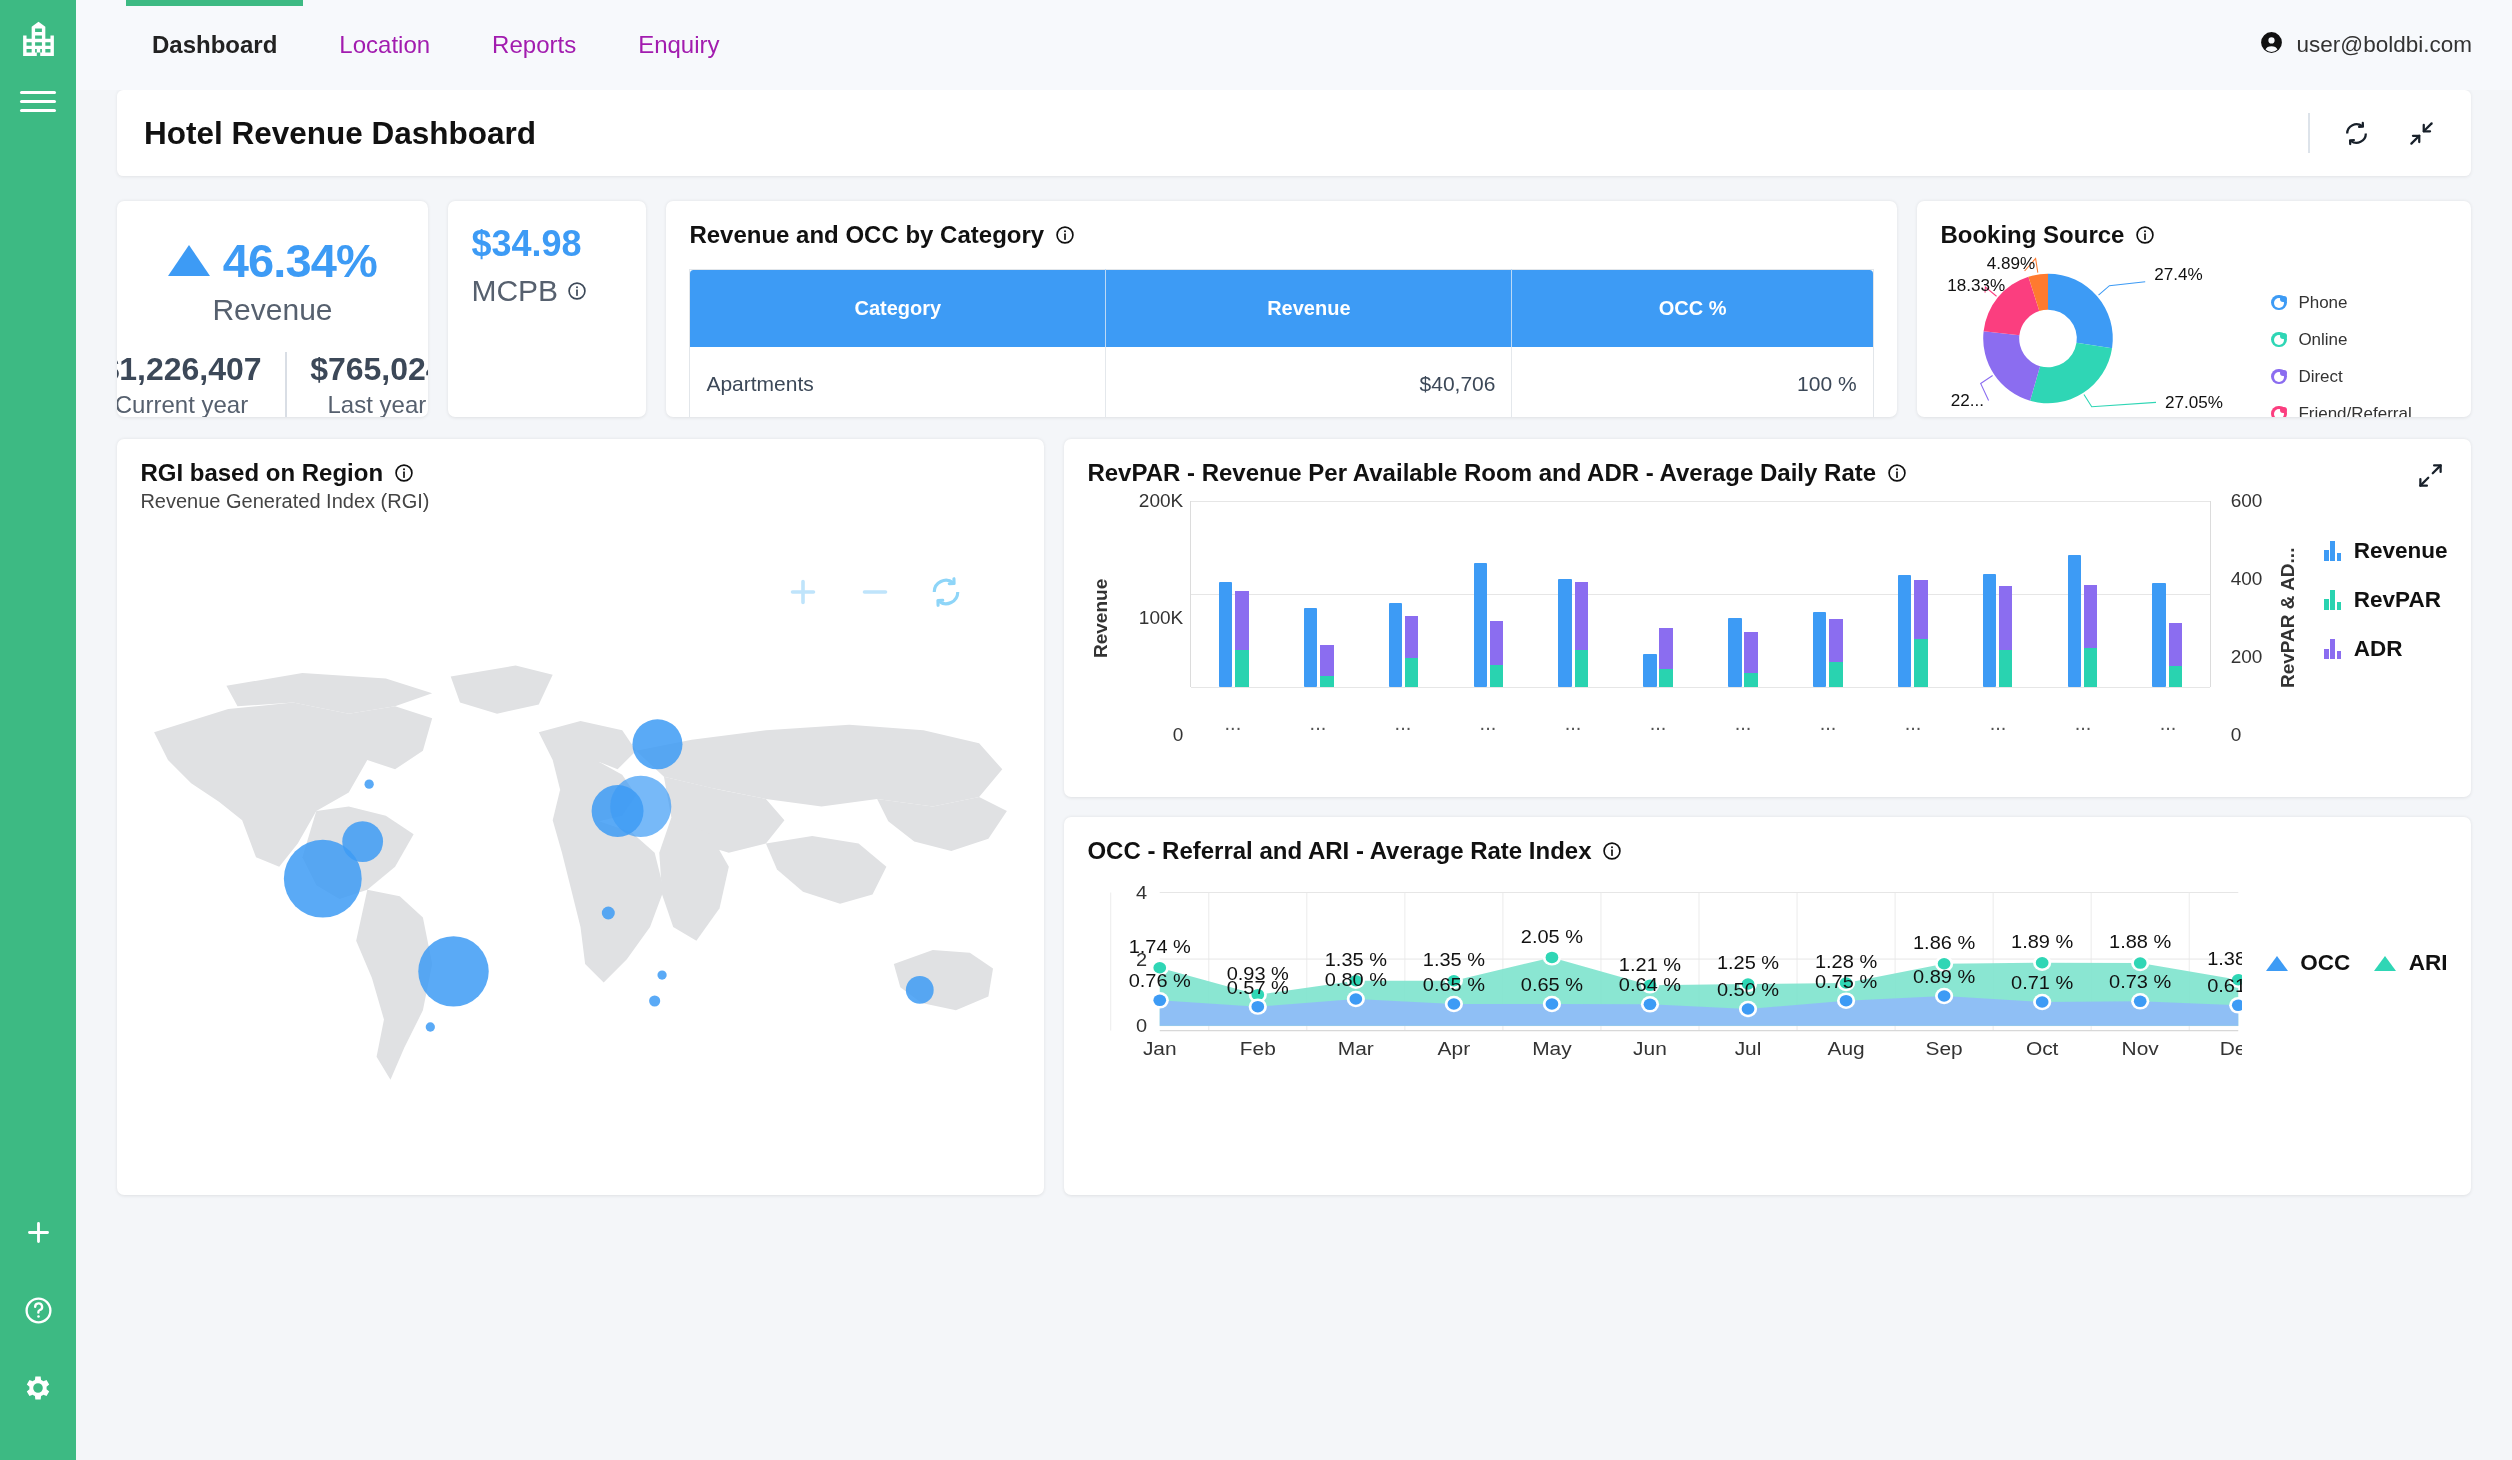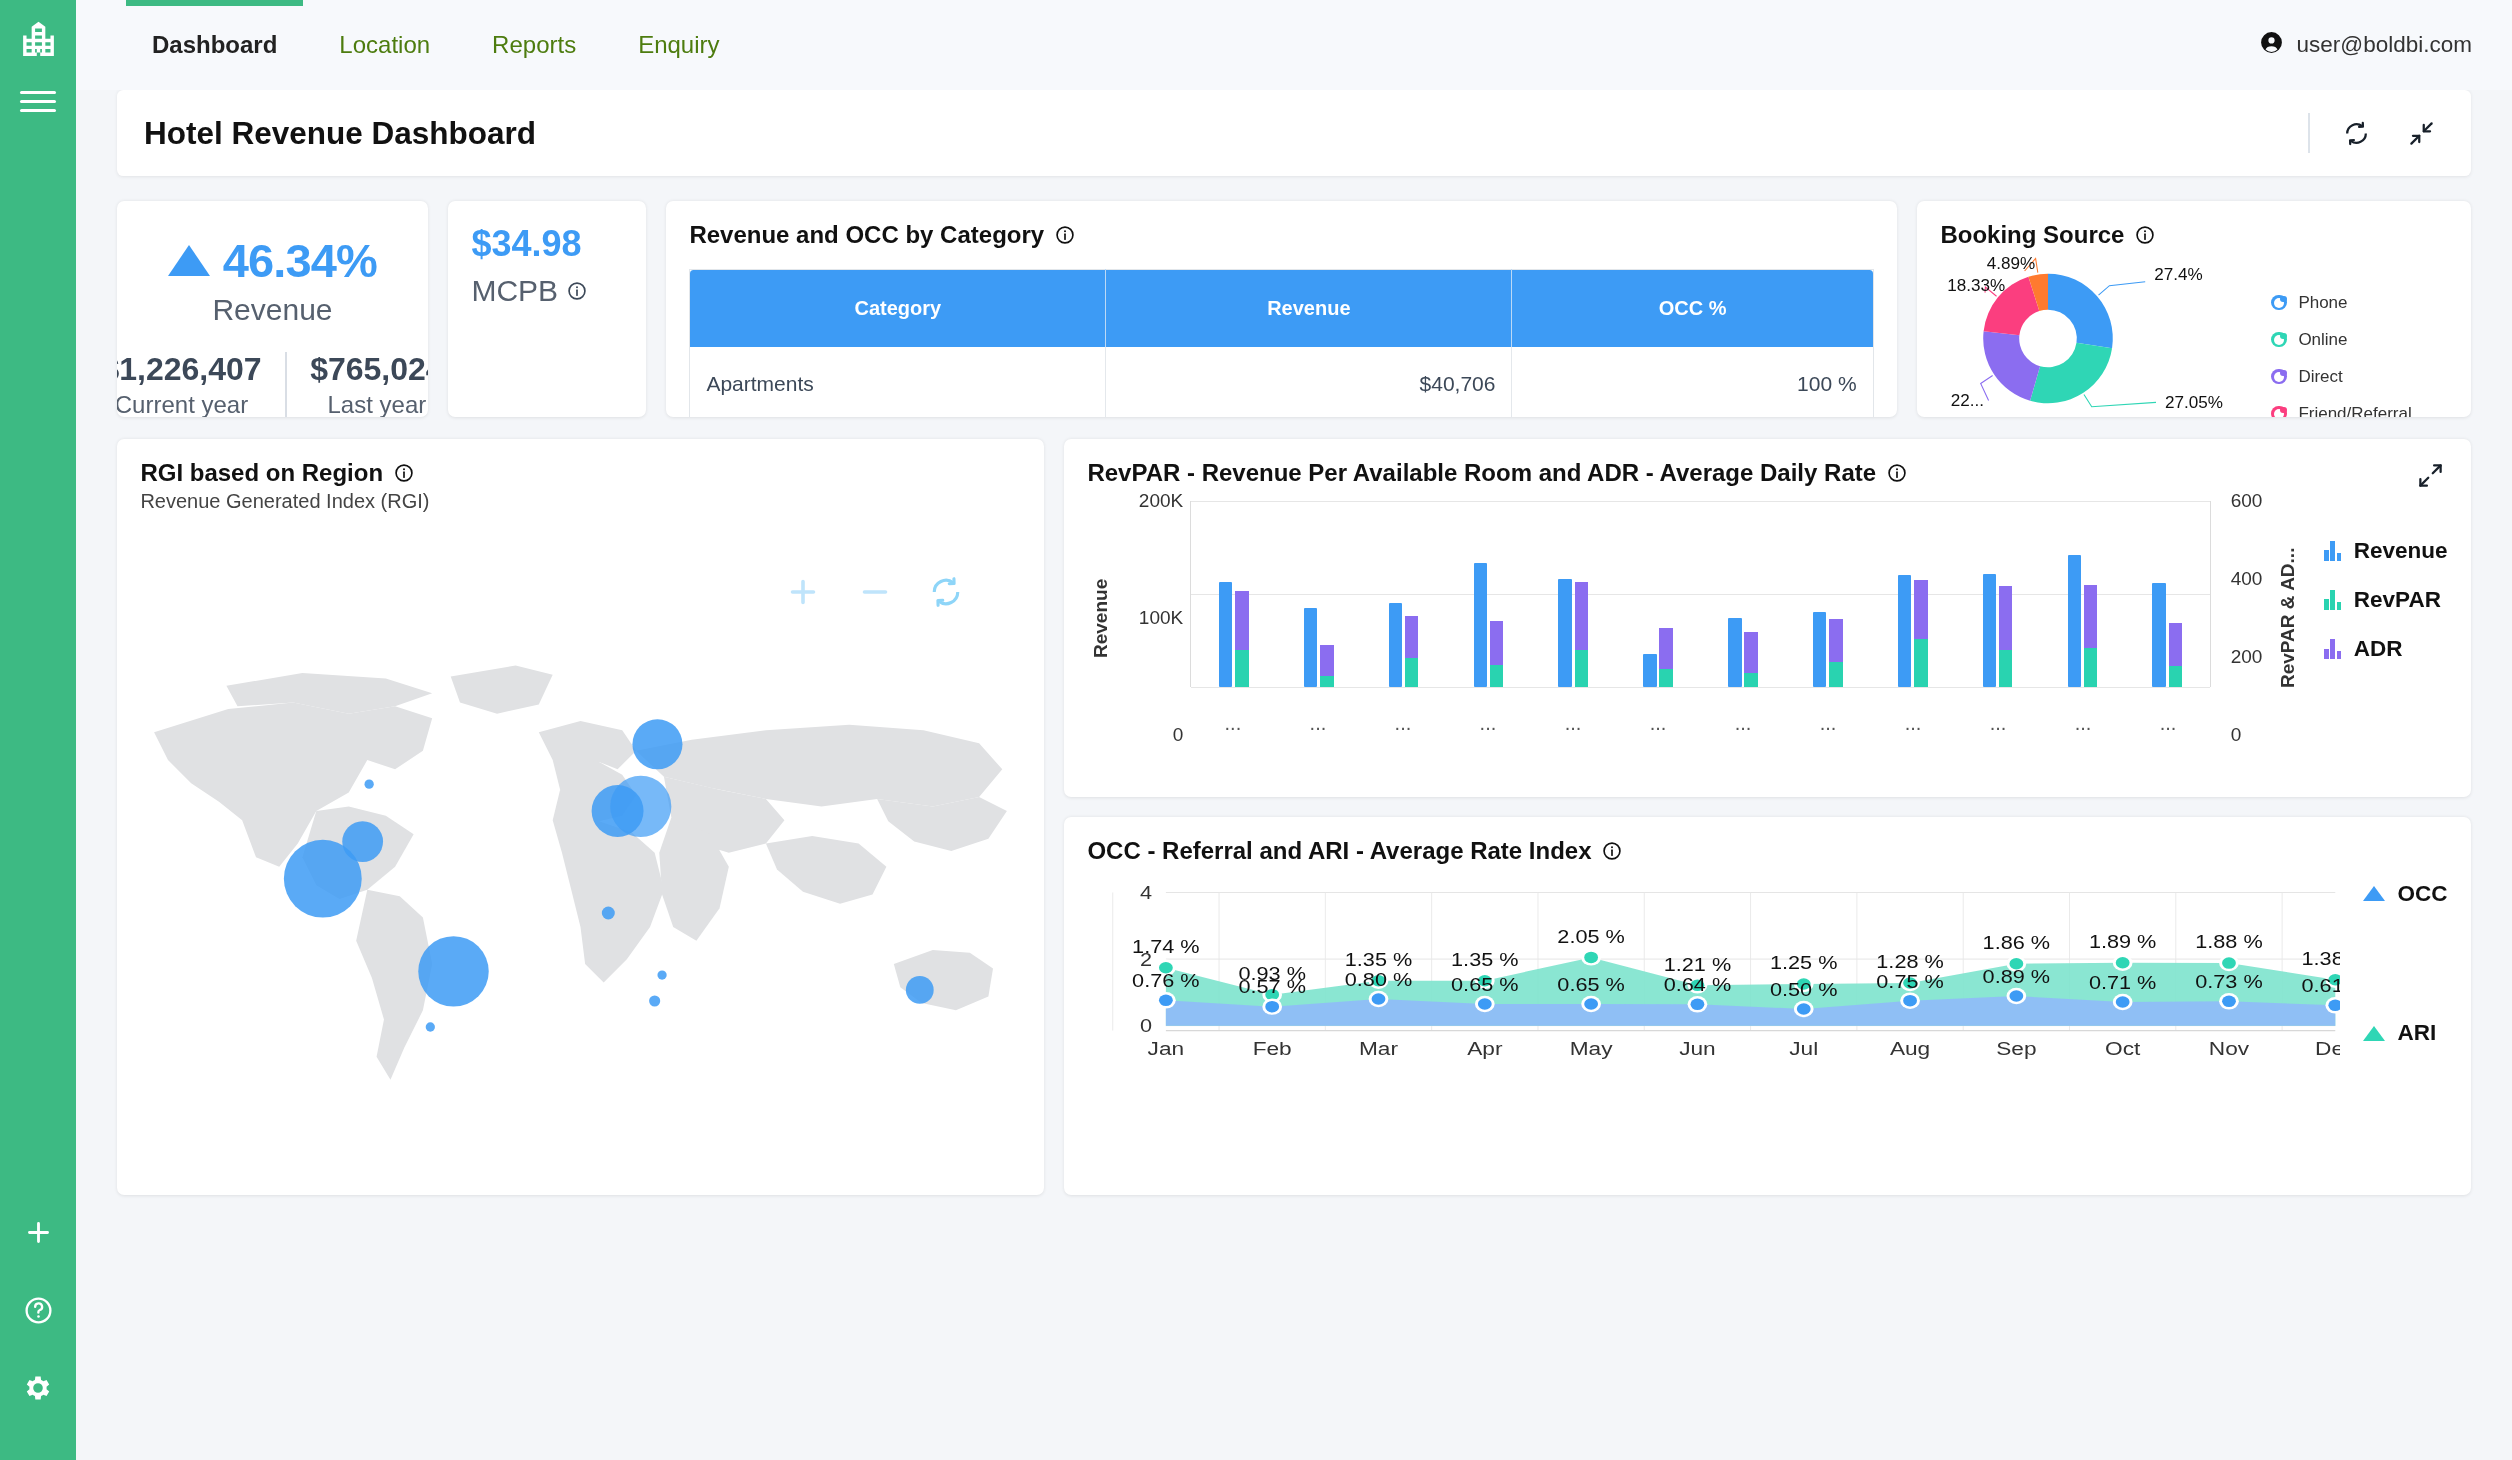--- a/index.html
+++ b/index.html
@@ -27,21 +27,21 @@
   .sb-ic { width: 38px; height: 38px; display: flex; align-items: center; justify-content: center; cursor: pointer; }
 
   
   .main { flex: 1; display: flex; flex-direction: column; min-width: 0; }
   .topbar {
     height: 90px; background: #f7f9fc; display: flex; align-items: center;
     padding: 0 40px 0 45px; position: relative;
   }
   .tabs { display: flex; gap: 0; height: 100%; align-items: center; }
   .tab {
-    font-size: 24px; color: #4d7c0f; padding: 0 31px; height: 100%;
+    font-size: 24px; color: #a21caf; padding: 0 31px; height: 100%;
     display: flex; align-items: center; cursor: pointer; position: relative;
   }
   .tab.active { color: #222; font-weight: 700; }
   .tab.active::before {
     content: ""; position: absolute; top: 0; left: 5.4px; right: 5.4px; height: 6.3px;
     background: #3dba83;
   }
   .user { margin-left: auto; display: flex; align-items: center; gap: 12.6px;
     font-size: 22.5px; color: #333; cursor: pointer; }
 
@@ -141,22 +141,22 @@
   .bar-rev { width: 13.5px; background: #29d3b0; }
   .xtick-row { display: flex; justify-content: space-around; margin-top: 25px; }
   .xtick { font-size: 20px; color: #555; }
   .rpt-legend { margin-left: 23.4px; display: flex; flex-direction: column; gap: 23.4px;
     justify-content: center; padding-bottom: 36px; }
   .rpt-lg { display: flex; align-items: center; gap: 12.6px; font-size: 22.5px; font-weight: 700; color: #111; cursor: pointer; }
   .bars-ico { display: flex; align-items: flex-end; gap: 1.8px; height: 20px; }
   .bars-ico i { width: 4.5px; display: block; }
 
   .occ-chart { display: flex; margin-top: 16px; height: 189px; }
-  .occ-legend { margin-left: 23.4px; display: flex; flex-direction: column; gap: 41px;
-    justify-content: space-between; padding-bottom: 23.4px; }
+  .occ-legend { margin-left: 23.4px; display: flex; flex-direction: row; gap: 24px;
+    justify-content: flex-start; padding-bottom: 23.4px; }
   .occ-lg { display: flex; align-items: center; gap: 12.6px; font-size: 22.5px; font-weight: 700; color: #111; cursor: pointer; }
   .mtn { width: 0; height: 0; border-left: 11.7px solid transparent;
     border-right: 11.7px solid transparent; border-bottom: 15.3px solid currentColor; }
 </style>
 </head>
 <body>
 
 <div class="app">
 
   <div class="sidebar">

